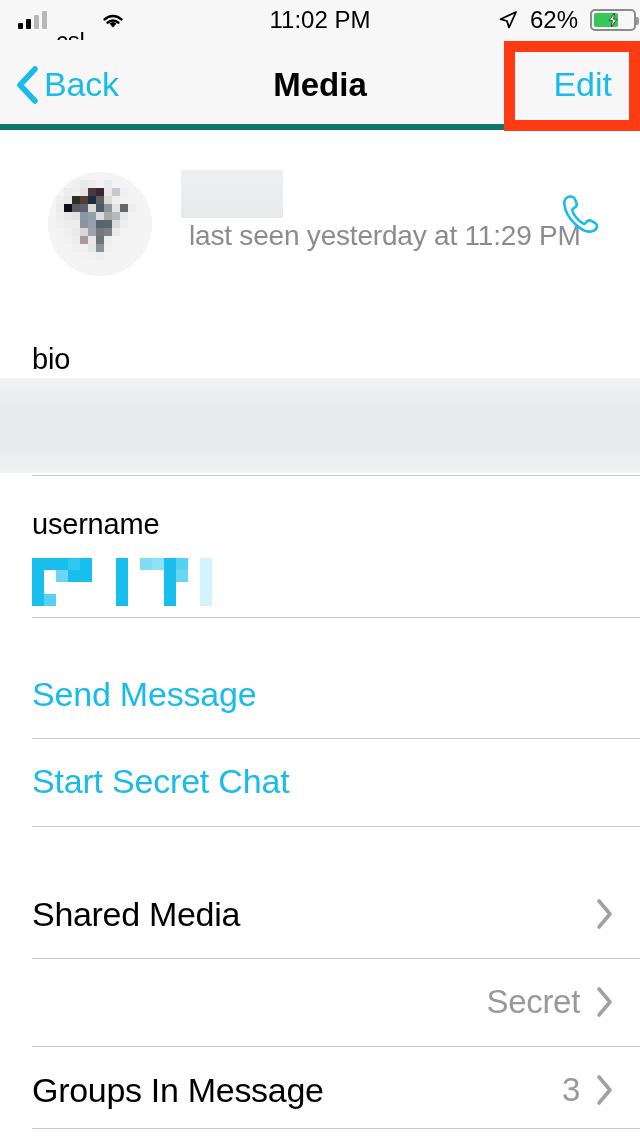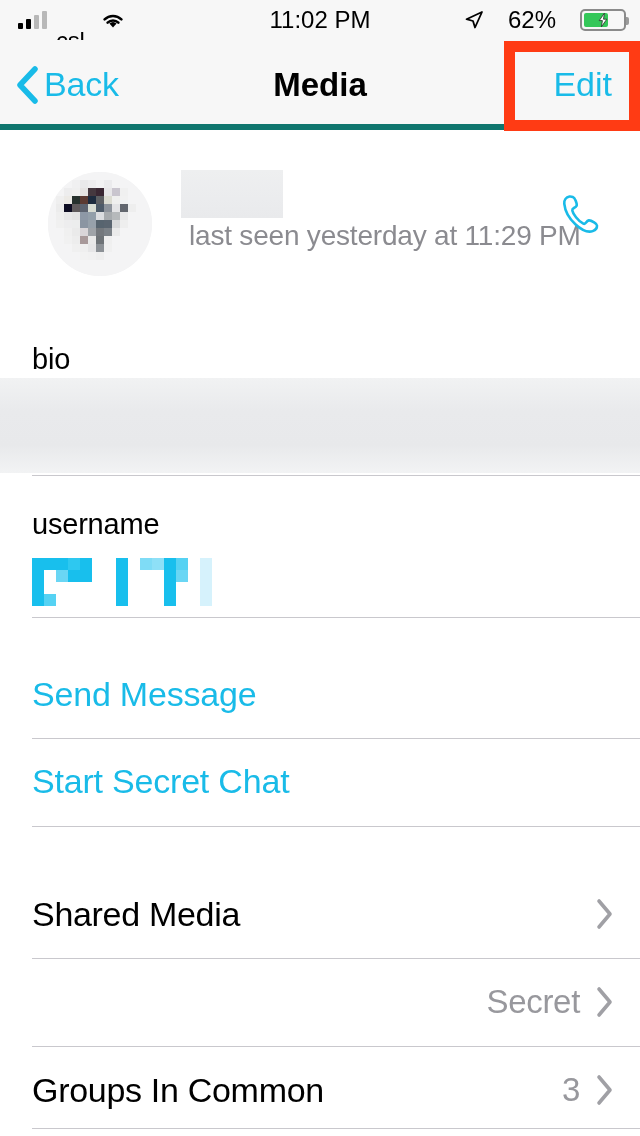--- a/index.html
+++ b/index.html
@@ -64,24 +64,24 @@
   .wifi-icon { width: 26px; height: 20px; display: block; }
   .status-time {
     position: absolute;
     left: 0; right: 0;
     text-align: center;
     font-size: 24px;
     letter-spacing: 0px;
   }
   .status-right {
     position: absolute;
-    right: 14px;
-    display: flex;
-    align-items: center;
-    gap: 24px;
+    right: 4px;
+    display: flex;
+    align-items: center;
+    gap: 12px;
   }
   .loc-icon { width: 20px; height: 20px; display: block; }
   .batt-pct { font-size: 24px; }
   .battery {
     position: relative;
     width: 46px;
     height: 22px;
     border: 2px solid #8a8a8a;
     border-radius: 5px;
     box-sizing: border-box;
@@ -540,21 +540,21 @@
         <span>
           <svg class="chev-right" viewBox="0 0 18 32">
             <path d="M3 3 L14 16 L3 29" fill="none" stroke="#a0a0a5" stroke-width="3.6" stroke-linecap="round" stroke-linejoin="round"></path>
           </svg>
         </span>
       </span>
     </div>
     <div class="sep" style="top:916px;"></div>
 
     <div class="menu-row" style="top:916px;">
-      <span class="label">Groups In Common</span>
+      <span class="label">Groups In Message</span>
       <span class="right">
         <span class="value">3</span>
         <span>
           <svg class="chev-right" viewBox="0 0 18 32">
             <path d="M3 3 L14 16 L3 29" fill="none" stroke="#a0a0a5" stroke-width="3.6" stroke-linecap="round" stroke-linejoin="round"></path>
           </svg>
         </span>
       </span>
     </div>
     <div class="sep" style="top:998px;"></div>

